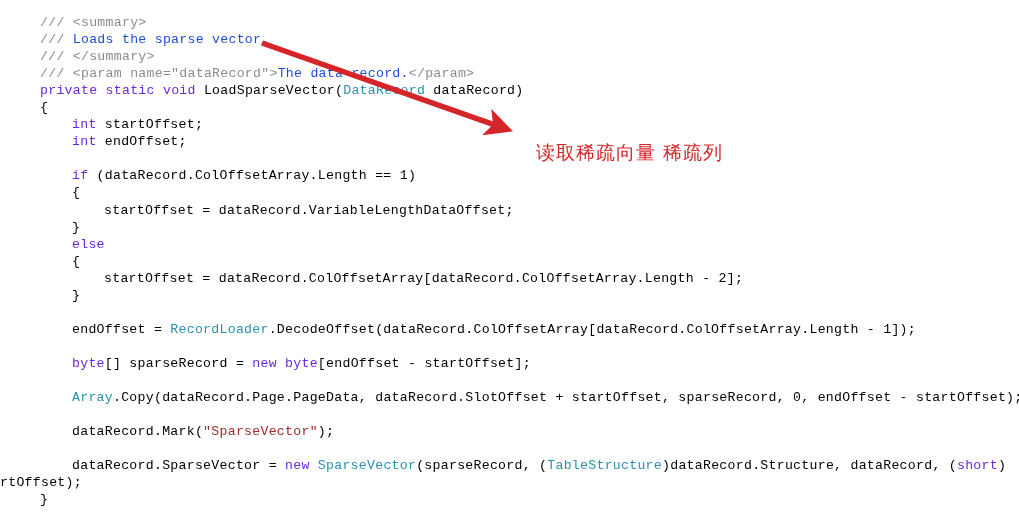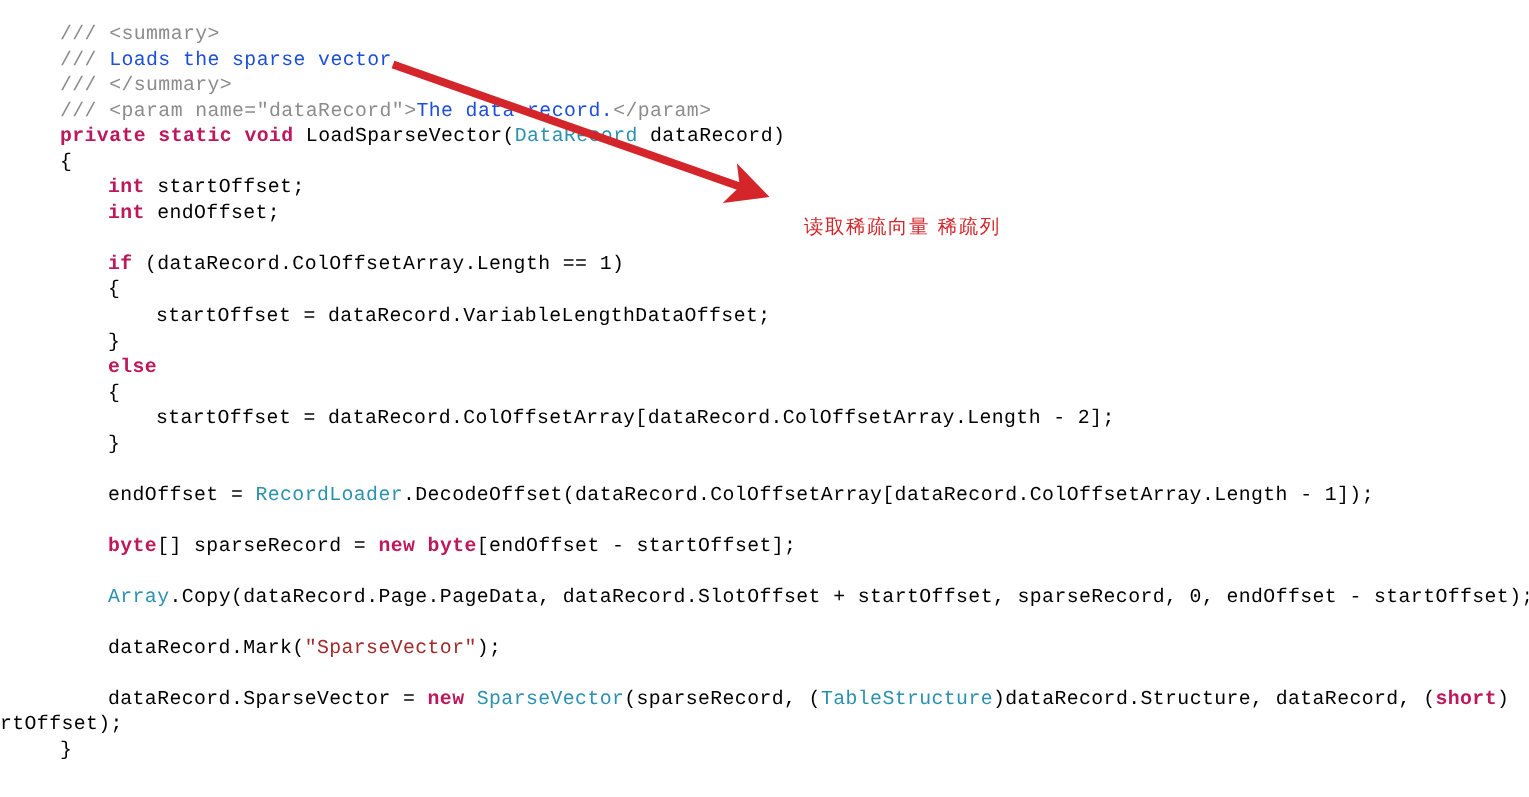--- a/index.html
+++ b/index.html
@@ -30,42 +30,42 @@
     color: #000000;
     white-space: pre;
   }
   .ln {
     height: 17.05px;
     white-space: pre;
   }
   
   .cmt  { color: #1d4ed8; }          
   .cmtx { color: #8c8c8c; }          
-  .kw   { color: #be185d; font-weight: bold; }          
+  .kw   { color: #6d28d9; }          
   .typ  { color: #2b91af; }          
   .str  { color: #a02b2b; }
 
   
   #annotations {
     position: absolute;
     left: 0; top: 0;
     width: 1019px;
     height: 531px;
     pointer-events: none;
   }
   #arrow-svg {
     position: absolute;
     left: 0; top: 0;
   }
   #cn-note {
     position: absolute;
     left: 536px;
     top: 140px;
     font-family: "DejaVu Sans", "Liberation Sans", sans-serif;
-    font-size: 13px;
+    font-size: 19px;
     line-height: 24px;
     color: #d4262a;
     white-space: pre;
     letter-spacing: 1px;
   }
 </style>
 </head>
 <body>
 
 <div id="screen">

